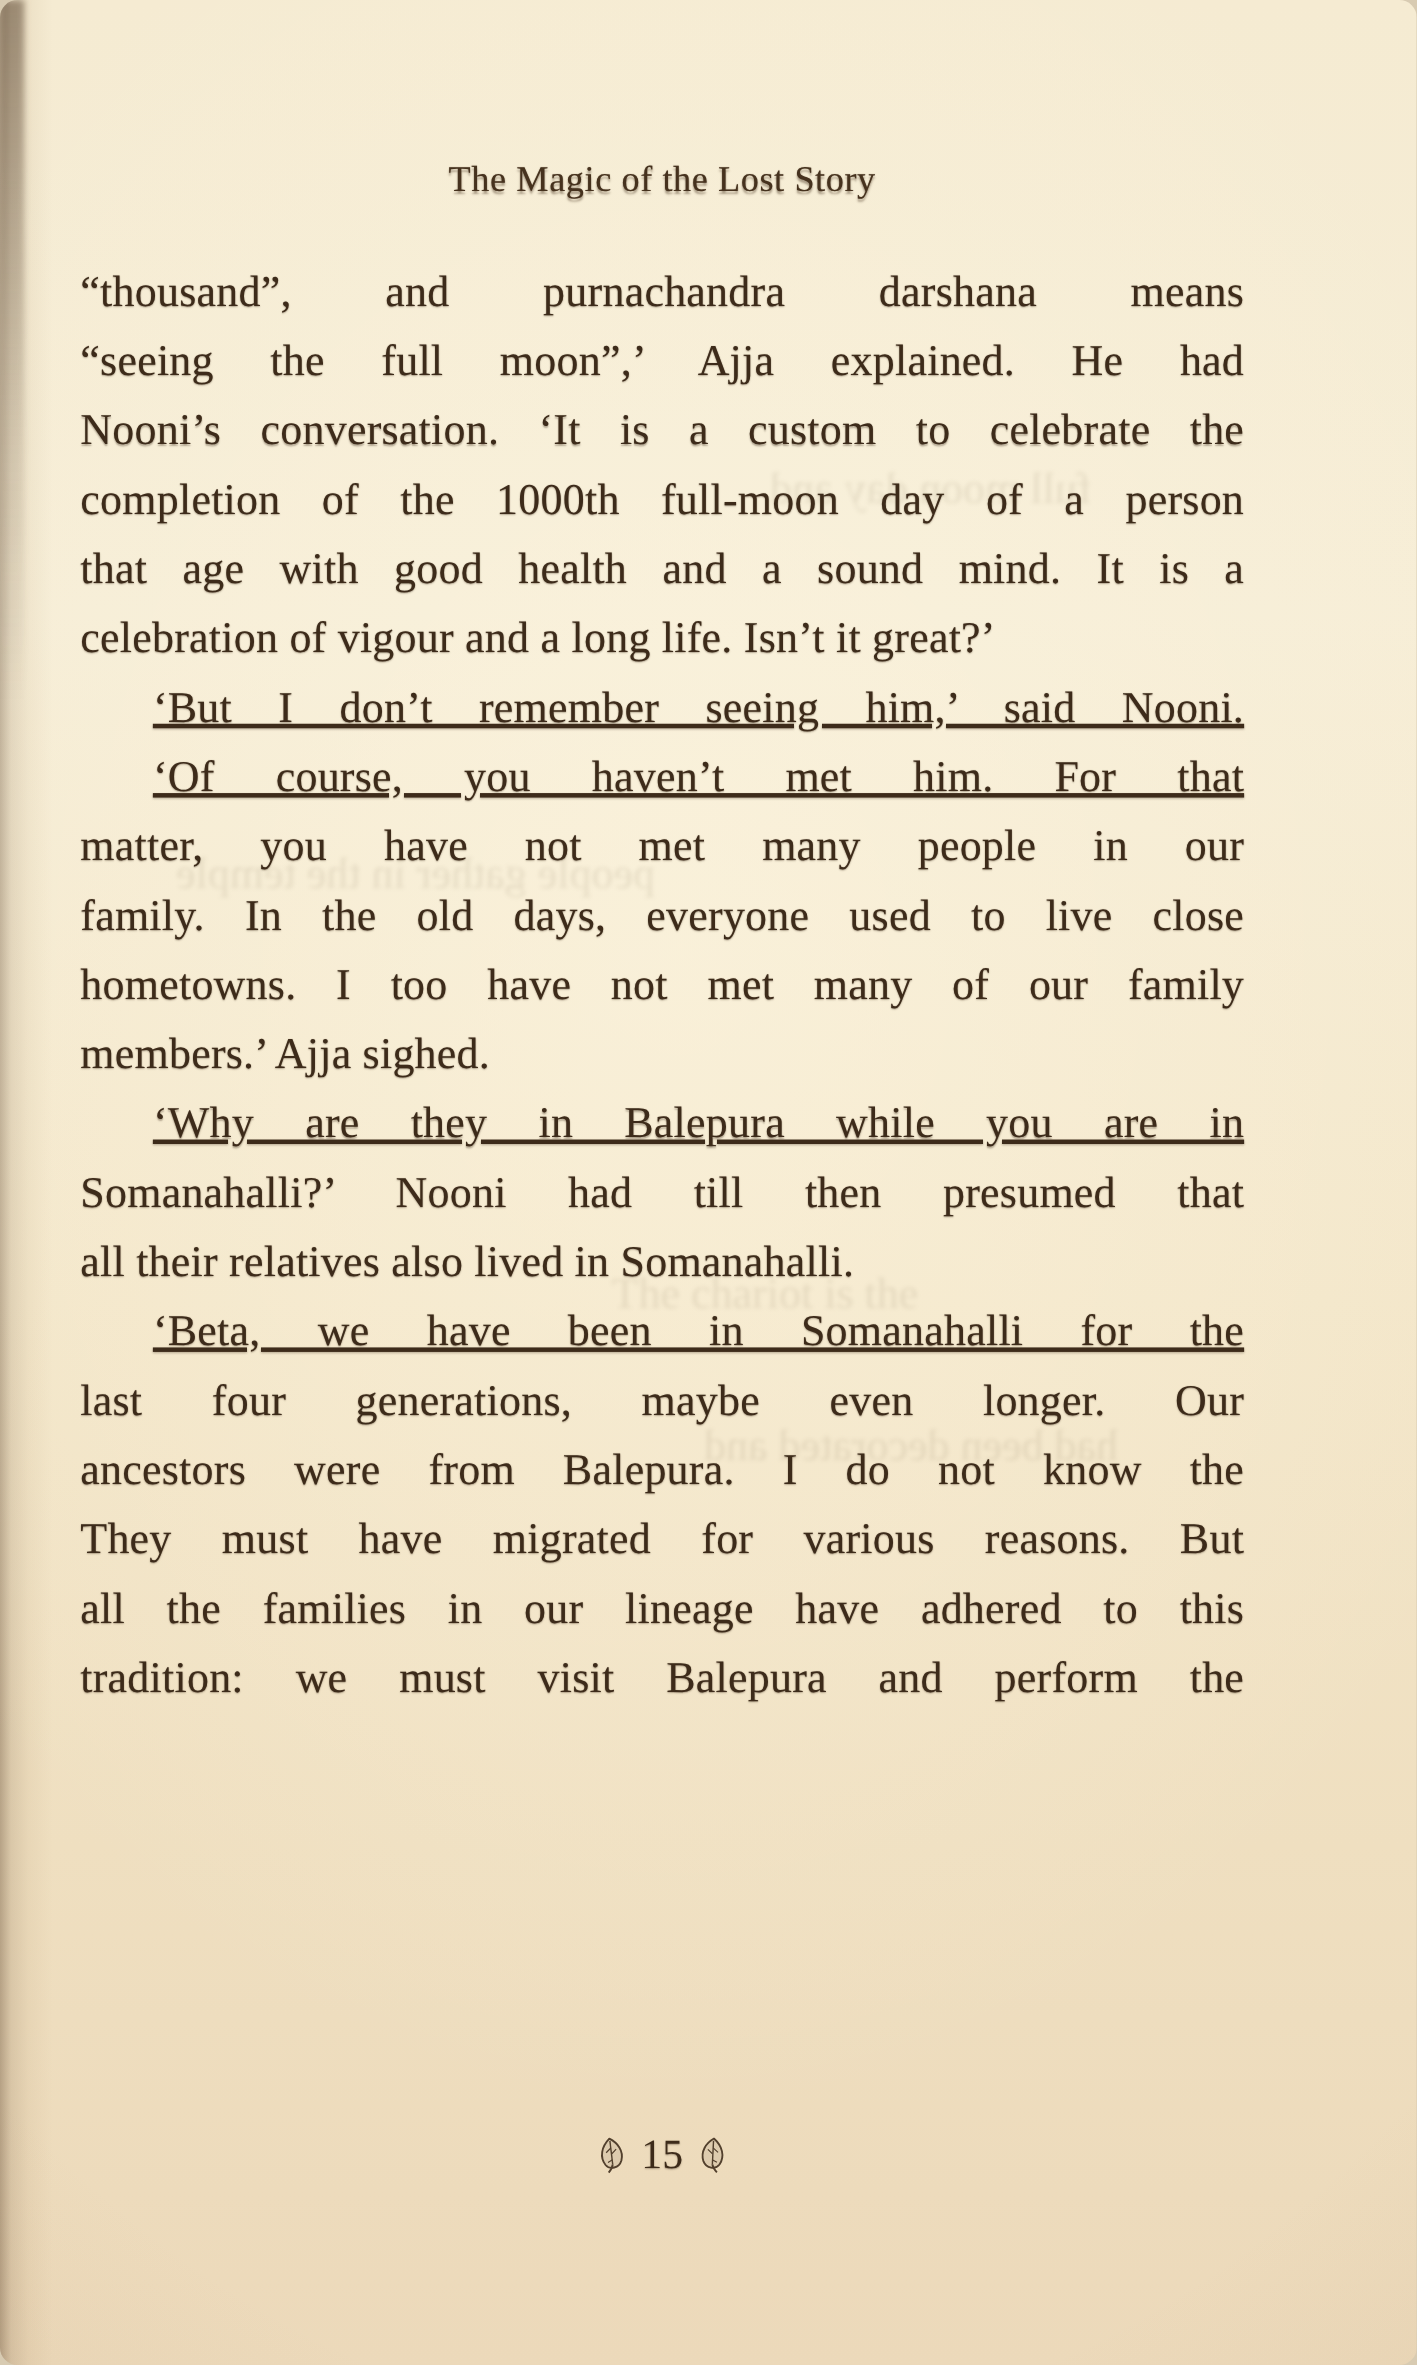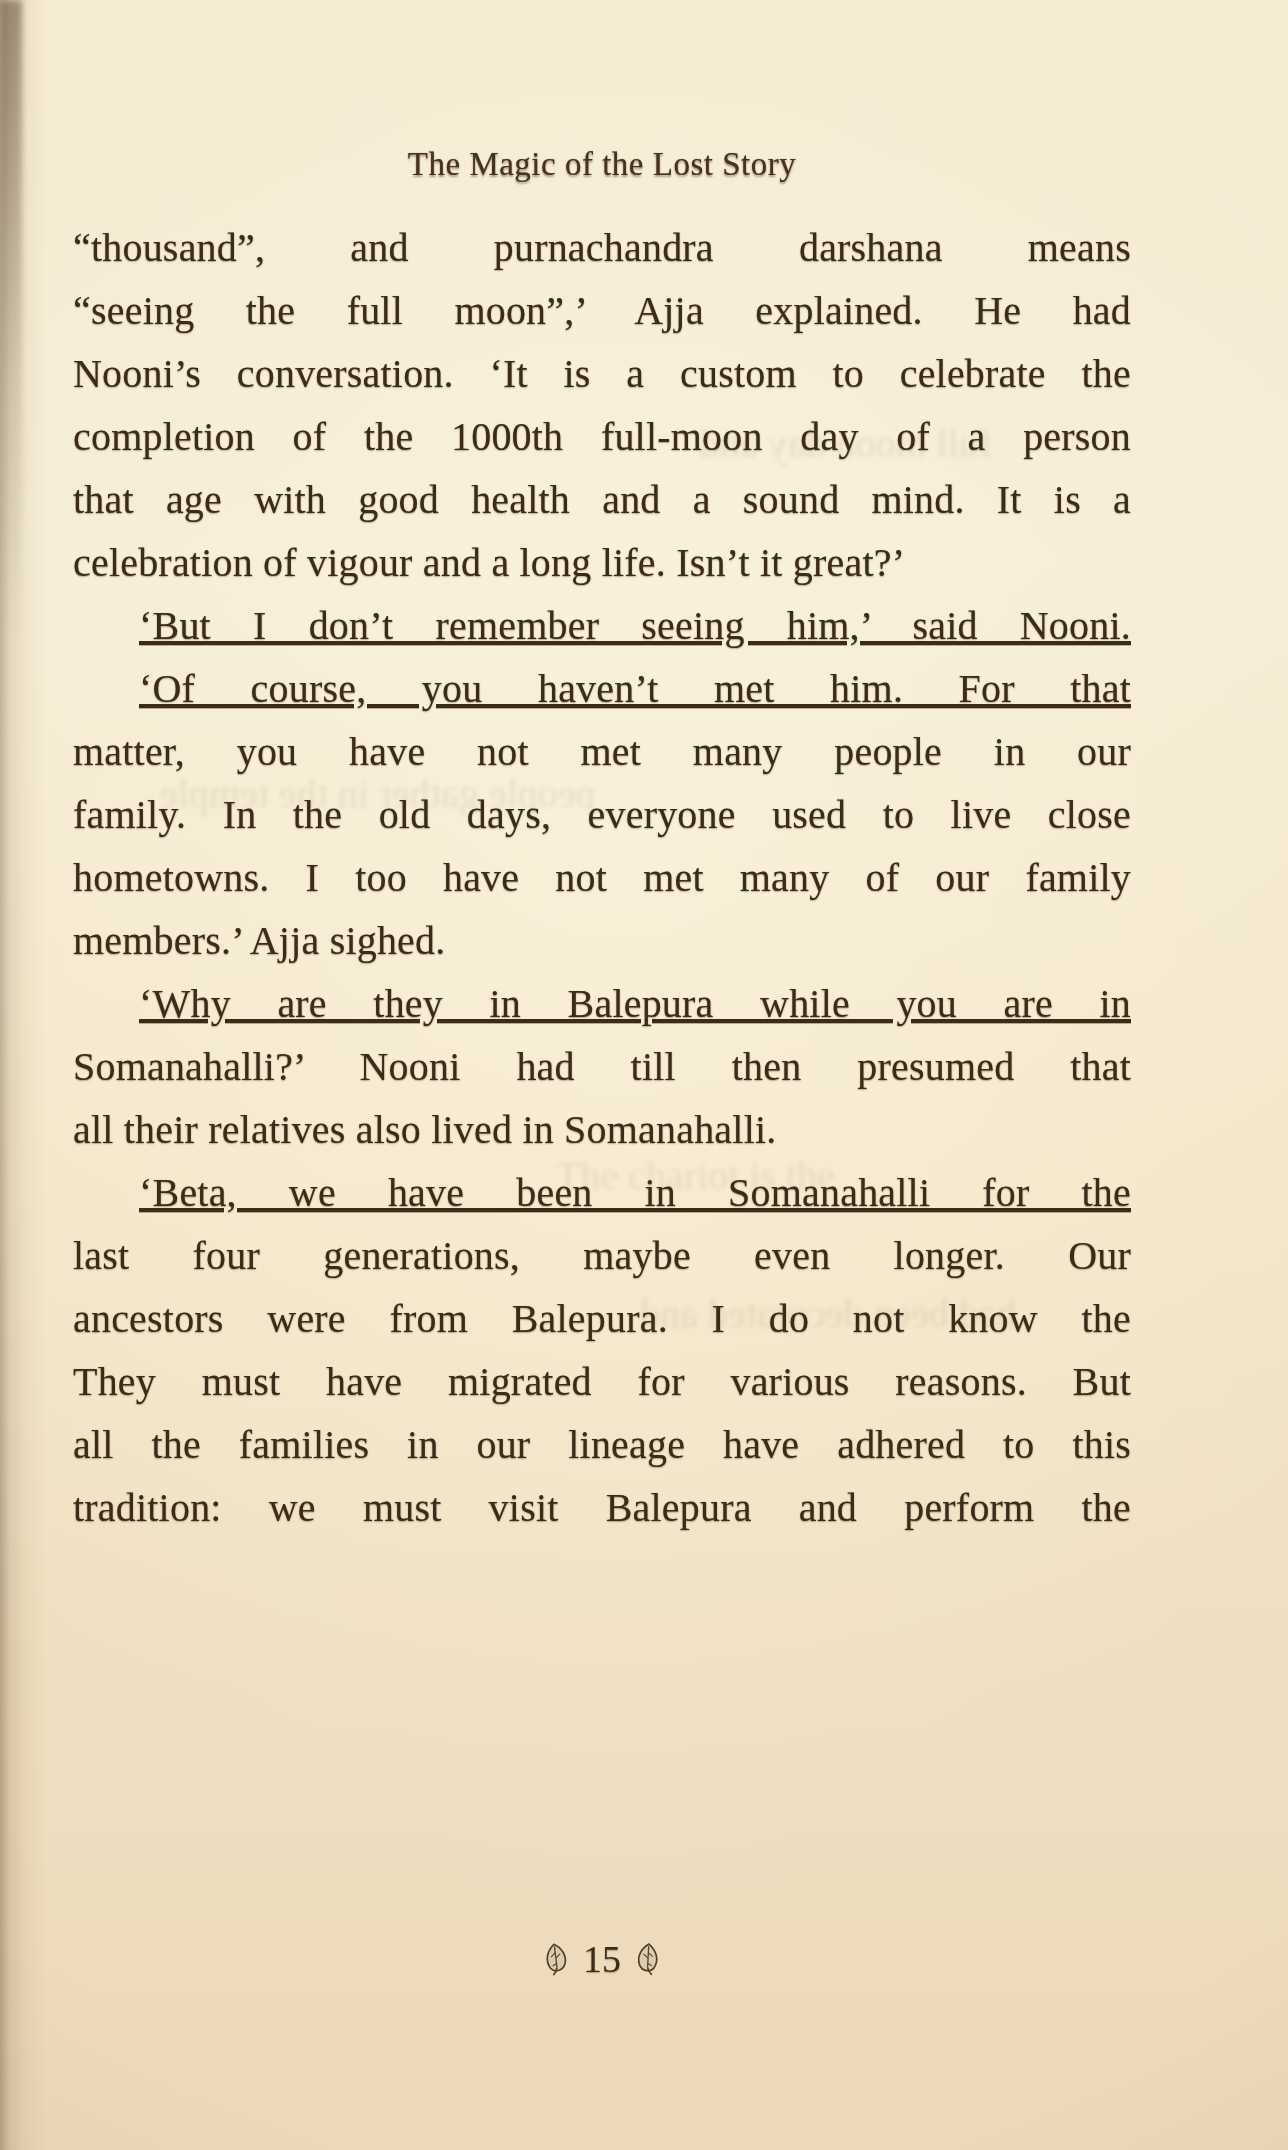--- a/index.html
+++ b/index.html
@@ -6,37 +6,38 @@
   #page{
     position:relative;
     width:1288px;height:2150px;
     overflow:hidden;
     font-family:"Liberation Serif","DejaVu Serif",serif;
     background:
       radial-gradient(ellipse 120% 90% at 48% 40%, rgba(255,248,228,0.45) 0%, rgba(255,248,228,0) 55%),
       linear-gradient(90deg, rgba(90,64,40,0.38) 0px, rgba(120,92,62,0.18) 10px, rgba(170,140,100,0.10) 26px, rgba(170,140,100,0) 48px),
       radial-gradient(ellipse 140% 110% at 50% 42%, rgba(0,0,0,0) 55%, rgba(150,110,70,0.16) 88%, rgba(120,85,52,0.30) 100%),
       linear-gradient(180deg, #f5ebd2 0%, #f6edd6 26%, #f3e6c9 55%, #efdfc0 78%, #ecd9ba 100%);
+    border-radius: 16px;
   }
   
   #edge-topleft{
     position:absolute;left:0;top:0;width:22px;height:640px;
     background:linear-gradient(180deg, rgba(70,48,28,0.45), rgba(70,48,28,0.12) 60%, rgba(70,48,28,0) 100%);
     filter:blur(3px);
   }
   #header{
     position:absolute;left:73px;top:146px;width:1058px;
     text-align:center;
     font-size:33px;letter-spacing:0.5px;
     color:#46321e;
     text-shadow:0 2px 2px rgba(70,50,30,0.45),0 0 1px rgba(70,50,30,0.5);
     filter:blur(0.4px);
   }
   #body-text{
-    position:absolute;left:73px;top:216px;width:1058px;
+    position:absolute;left:73px;top:233px;width:1058px;
     font-size:40px;
     color:#3d2b1a;
     text-shadow:0 1px 1.5px rgba(61,43,26,0.35),0 0 1px rgba(61,43,26,0.30);
   }
   .line{
     height:63px;line-height:63px;
     white-space:nowrap;
     text-align:justify;
     text-align-last:justify;
     letter-spacing:0.2px;

